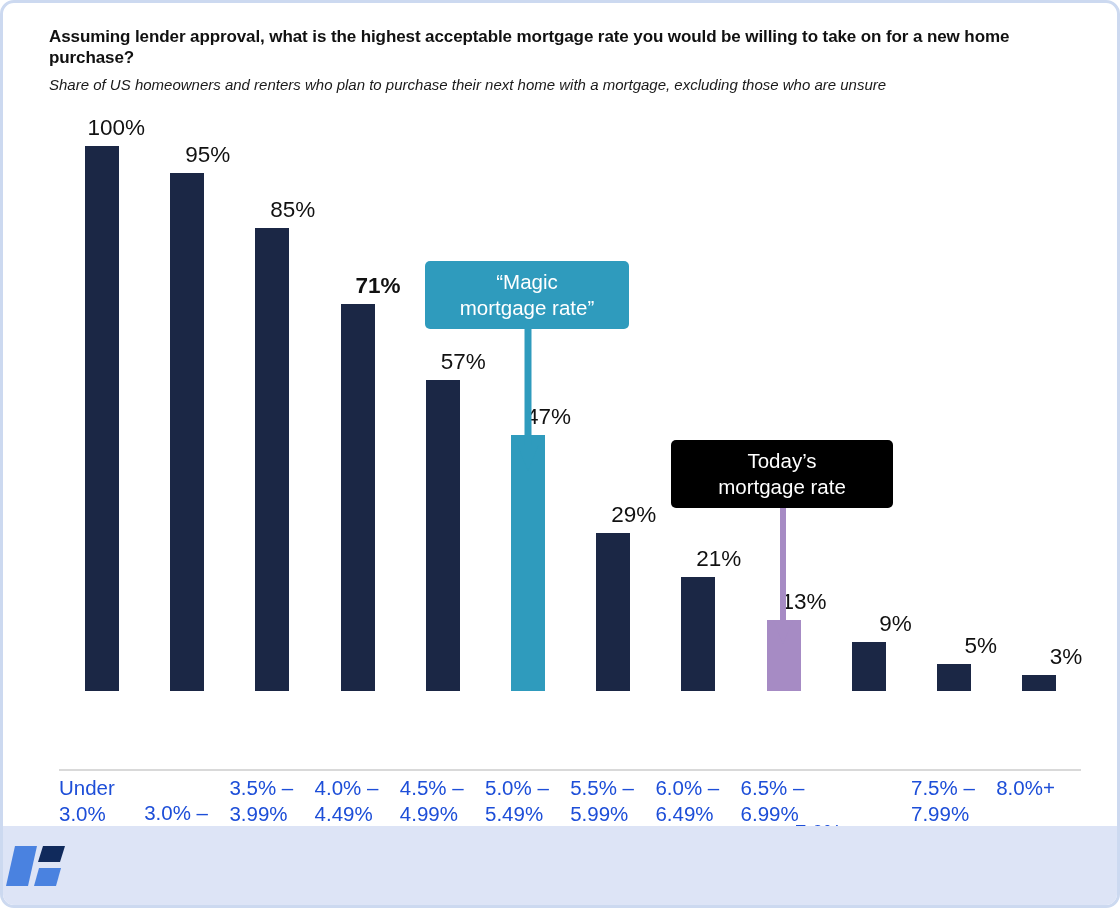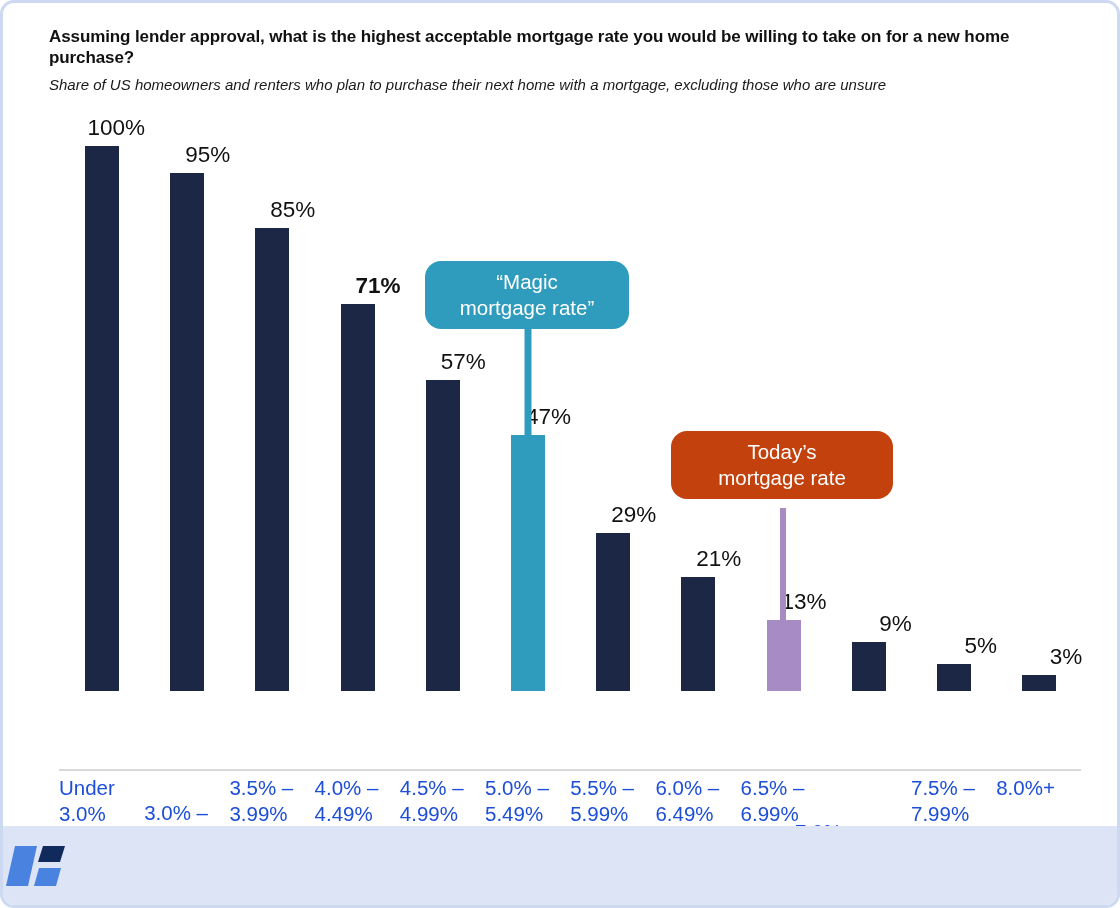--- a/index.html
+++ b/index.html
@@ -98,44 +98,44 @@
     width: 86px;
     font-size: 20.5px;
     color: #1d4ed8;
     line-height: 1.28;
     white-space: pre-line;
   }
 
   
   .callout {
     position: absolute;
-    border-radius: 16px;
+    border-radius: 5px;
     color: #ffffff;
     text-align: center;
     font-size: 20.5px;
     line-height: 1.26;
     display: flex;
     align-items: center;
     justify-content: center;
     padding: 2px 10px;
     box-sizing: border-box;
   }
   #callout-magic {
     left: 422px;
     top: 258px;
     width: 204px;
     height: 68px;
     background: #2f9bbd;
   }
   #callout-today {
     left: 668px;
-    top: 428px;
+    top: 437px;
     width: 222px;
     height: 68px;
-    background: #c2410c;
+    background: #000000;
   }
   .callout-text { white-space: pre-line; }
 
   .arrow { position: absolute; }
 
   
   #footer {
     position: absolute;
     left: 0;
     bottom: 0;

